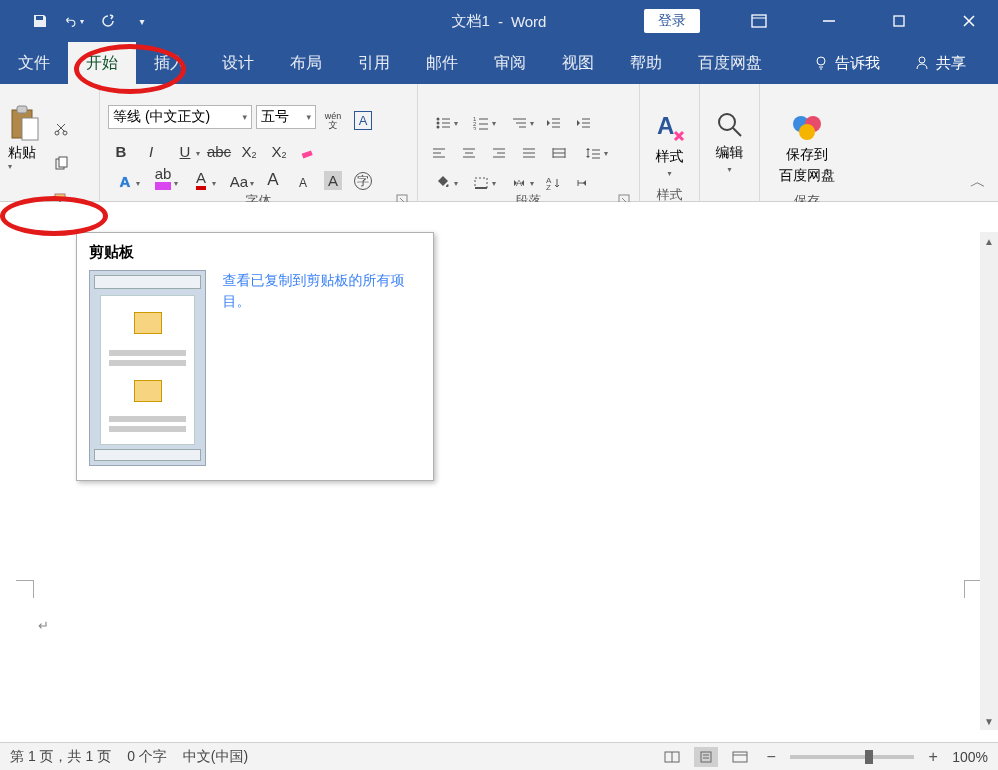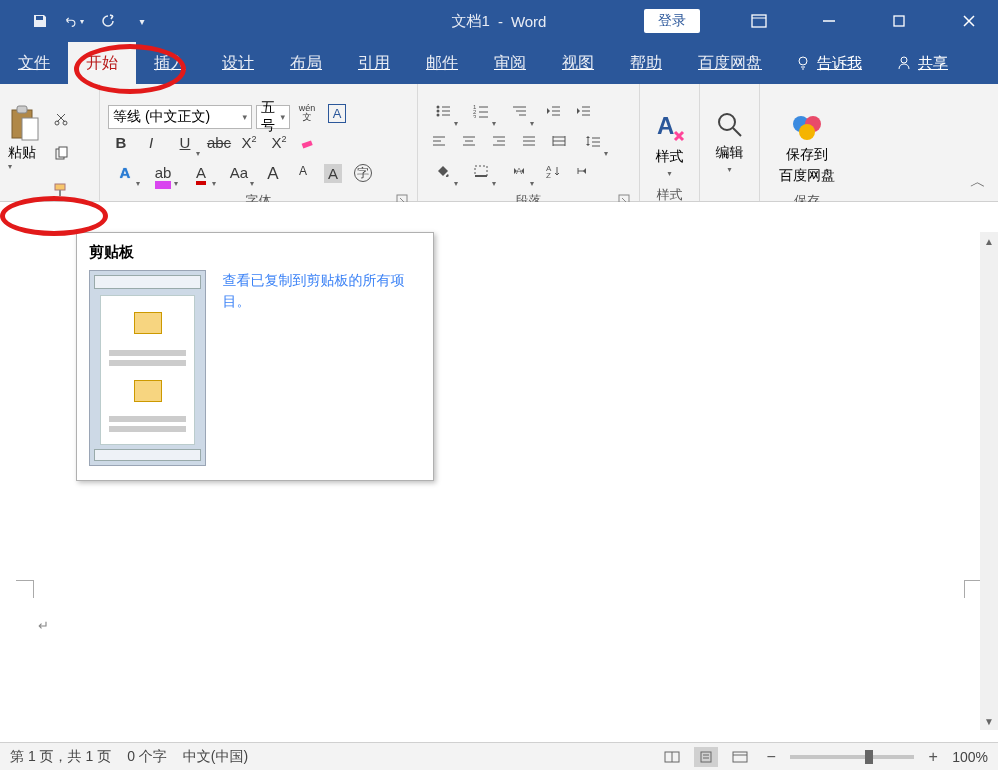--- a/index.html
+++ b/index.html
@@ -6,44 +6,44 @@
 body { background: #fff; width: 998px; height: 770px; overflow: hidden; position: relative; }
 
 .title-bar { height: 42px; background: #2b579a; display: flex; align-items: center; color: #fff; position: relative; }
 .qat { display: flex; align-items: center; gap: 14px; padding-left: 30px; }
 .qat-btn { width: 20px; height: 20px; display: flex; align-items: center; justify-content: center; color: #fff; opacity: 0.9; cursor: pointer; }
 .title-center { position: absolute; left: 50%; transform: translateX(-50%); font-size: 15px; display: flex; align-items: center; gap: 8px; color: #e8ecf4; }
 .title-right { position: absolute; right: 0; display: flex; align-items: center; gap: 12px; }
 .login-btn { background: #fff; color: #2b579a; font-size: 14px; padding: 3px 14px; border-radius: 2px; cursor: pointer; margin-right: 18px; }
 .win-btn { width: 58px; height: 42px; display: flex; align-items: center; justify-content: center; cursor: pointer; }
 
-.tabs-bar { height: 42px; background: #2b579a; display: flex; align-items: center; color: #fff; text-decoration: underline; }
+.tabs-bar { height: 42px; background: #2b579a; display: flex; align-items: center; color: #fff; }
 .tab { padding: 0 18px; height: 42px; display: flex; align-items: center; font-size: 16px; cursor: pointer; color: #e8ecf4; }
-.tab.active { background: #f3f3f3; color: #b91c1c; }
-.tab-right { margin-left: auto; display: flex; align-items: center; padding-right: 36px; gap: 6px; justify-content: center; }
+.tab.active { background: #f3f3f3; color: #14532d; }
+.tab-right { margin-left: auto; display: flex; align-items: center; padding-right: 18px; gap: 6px; justify-content: center; }
 .tab-tell { display: flex; align-items: center; gap: 6px; padding: 0 14px; font-size: 15px; }
 
 .ribbon { height: 118px; background: #f3f3f3; border-bottom: 1px solid #d0d0d0; display: flex; position: relative; }
 .group { border-right: 1px solid #d9d9d9; padding: 20px 8px 2px; display: flex; flex-direction: column; }
 .group-label { font-size: 13px; color: #555; text-align: center; padding: 2px 0; position: relative; }
 .launcher { position: absolute; right: 0; bottom: 4px; width: 14px; height: 14px; cursor: pointer; }
 
 .clipboard-group { width: 100px; position: relative; }
 .clipboard-body { display: flex; gap: 6px; flex: 1; }
 .paste-btn { display: flex; flex-direction: column; align-items: flex-start; cursor: pointer; }
 .clip-side { display: flex; flex-direction: column; gap: 10px; padding-top: 6px; }
 
 .font-group { width: 318px; }
 .font-rows { display: flex; flex-direction: column; gap: 4px; flex: 1; }
 .row { display: flex; align-items: center; gap: 4px; }
 .font-combo { border: 1px solid #b6b6b6; background: #fff; height: 24px; display: flex; align-items: center; padding: 0 4px; font-size: 14px; }
 .font-name { width: 144px; }
-.font-size { width: 34px; }
+.font-size { width: 60px; }
 .dd-arrow { margin-left: auto; font-size: 9px; color: #666; }
-.btn { width: 26px; height: 26px; display: flex; align-items: flex-start; justify-content: center; cursor: pointer; font-size: 15px; color: #3b3b3b; }
+.btn { width: 26px; height: 26px; display: flex; align-items: flex-end; justify-content: center; cursor: pointer; font-size: 15px; color: #3b3b3b; }
 .btn.split { width: 34px; position: relative; }
 .btn.split::after { content: "▾"; font-size: 8px; position: absolute; right: 2px; bottom: 2px; color: #666; }
 
 .para-group { width: 222px; }
 .styles-group { width: 60px; }
 .edit-group { width: 60px; }
 .save-group { width: 94px; }
 
 .big-btn { display: flex; flex-direction: column; align-items: center; gap: 4px; cursor: pointer; padding: 6px 4px; font-size: 14px; line-height: 1.2; text-align: center; }
 

